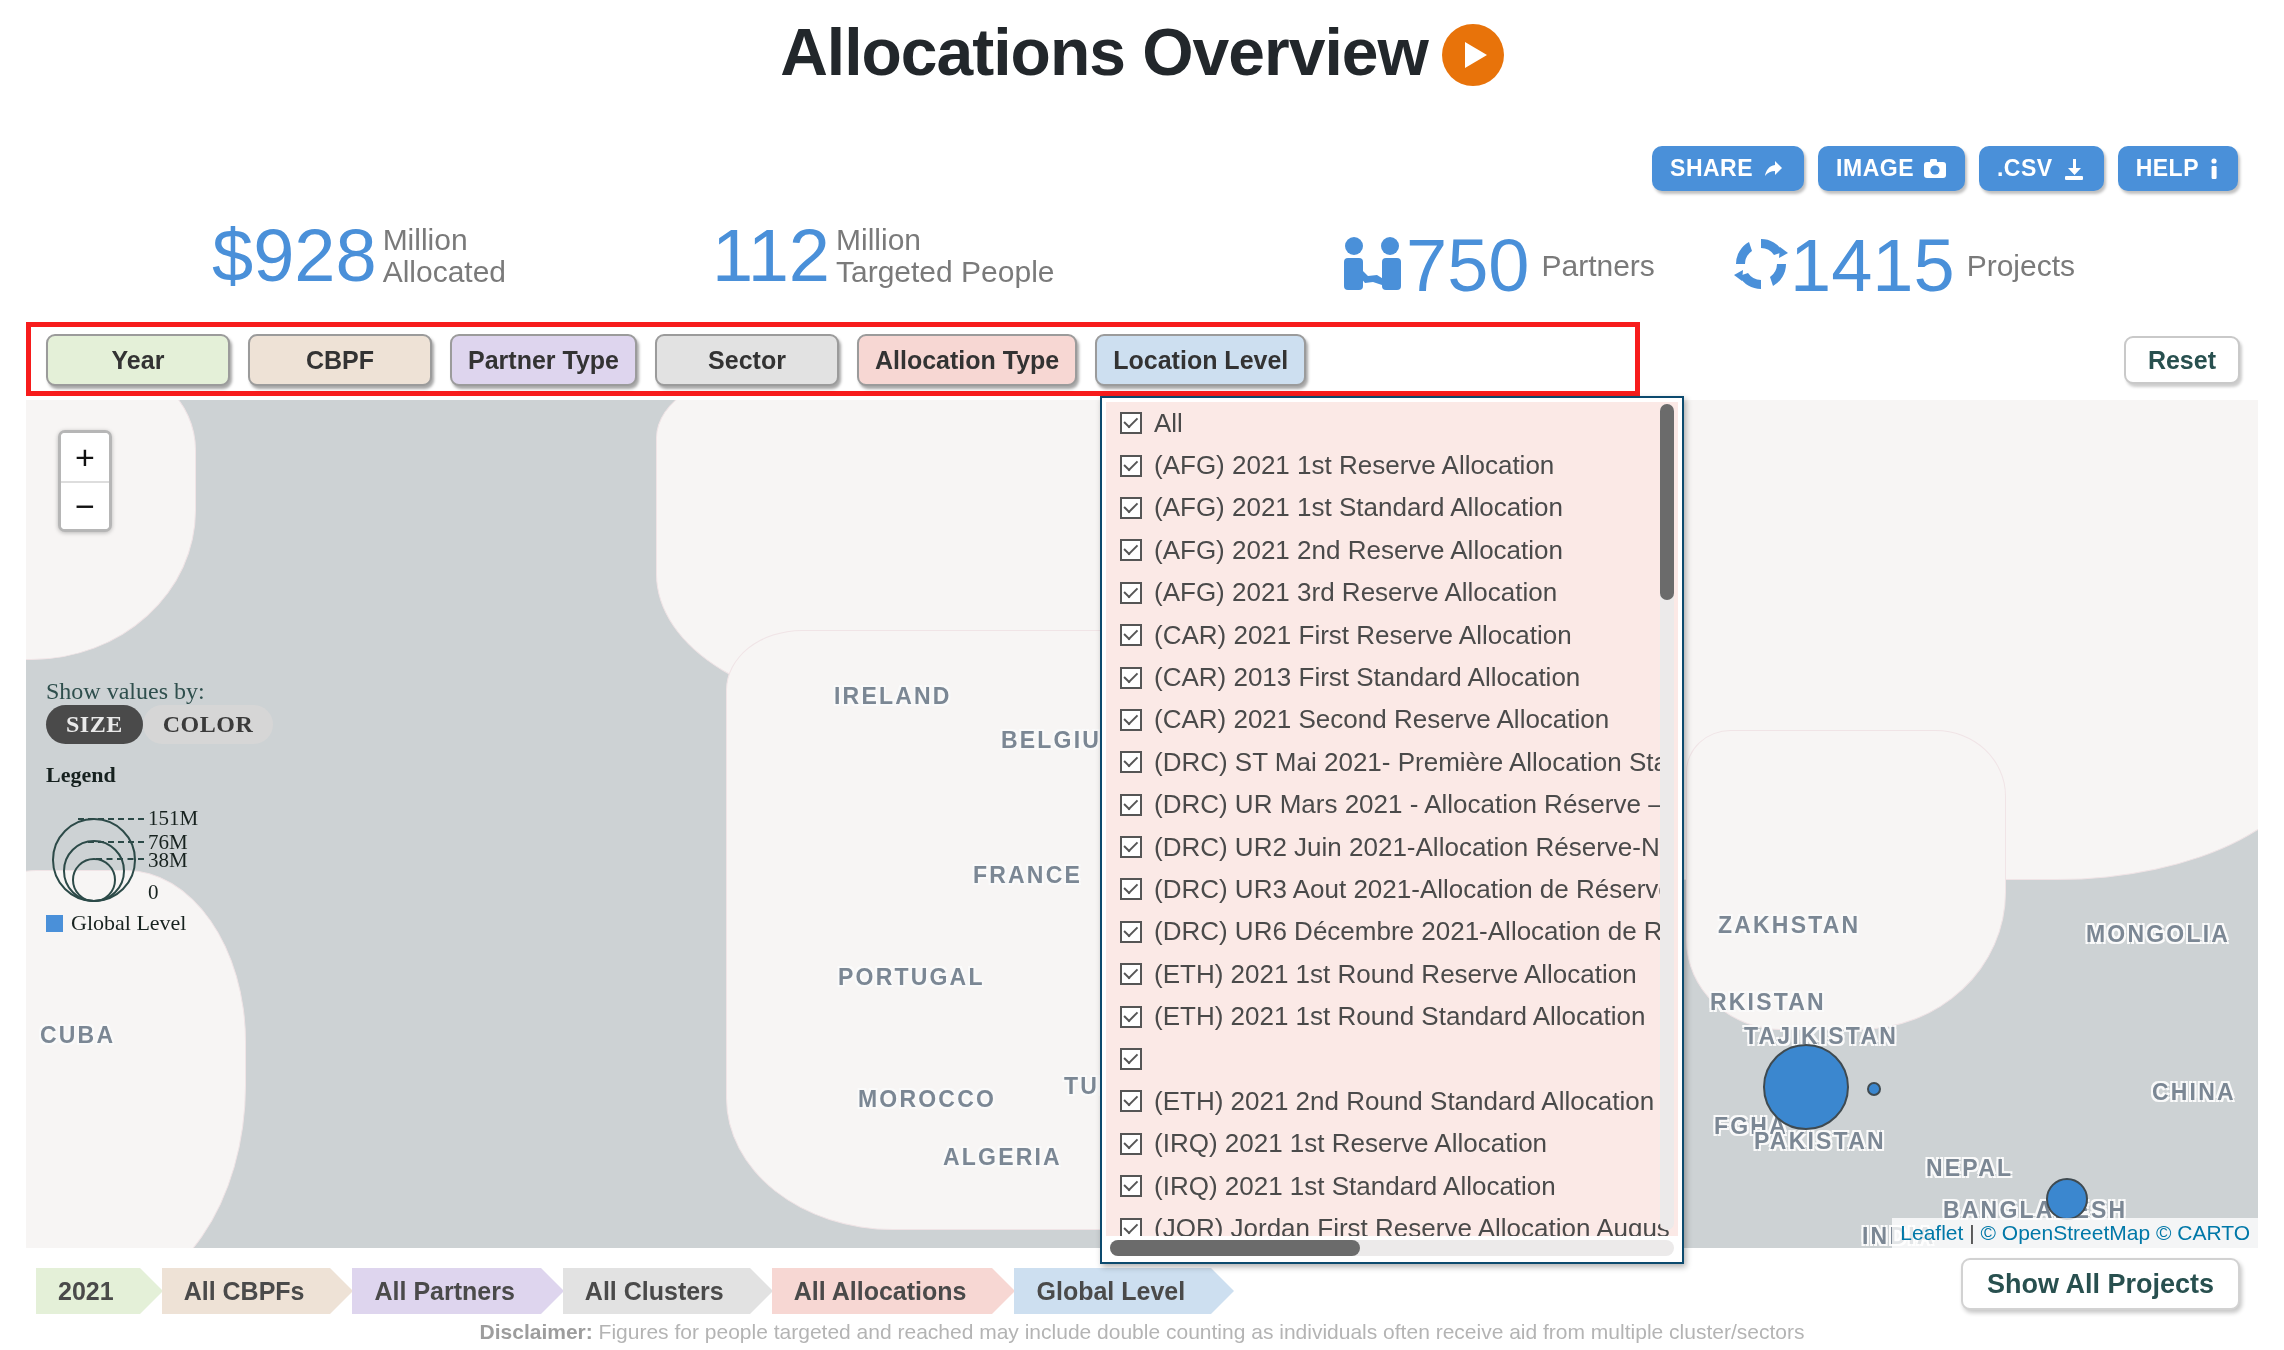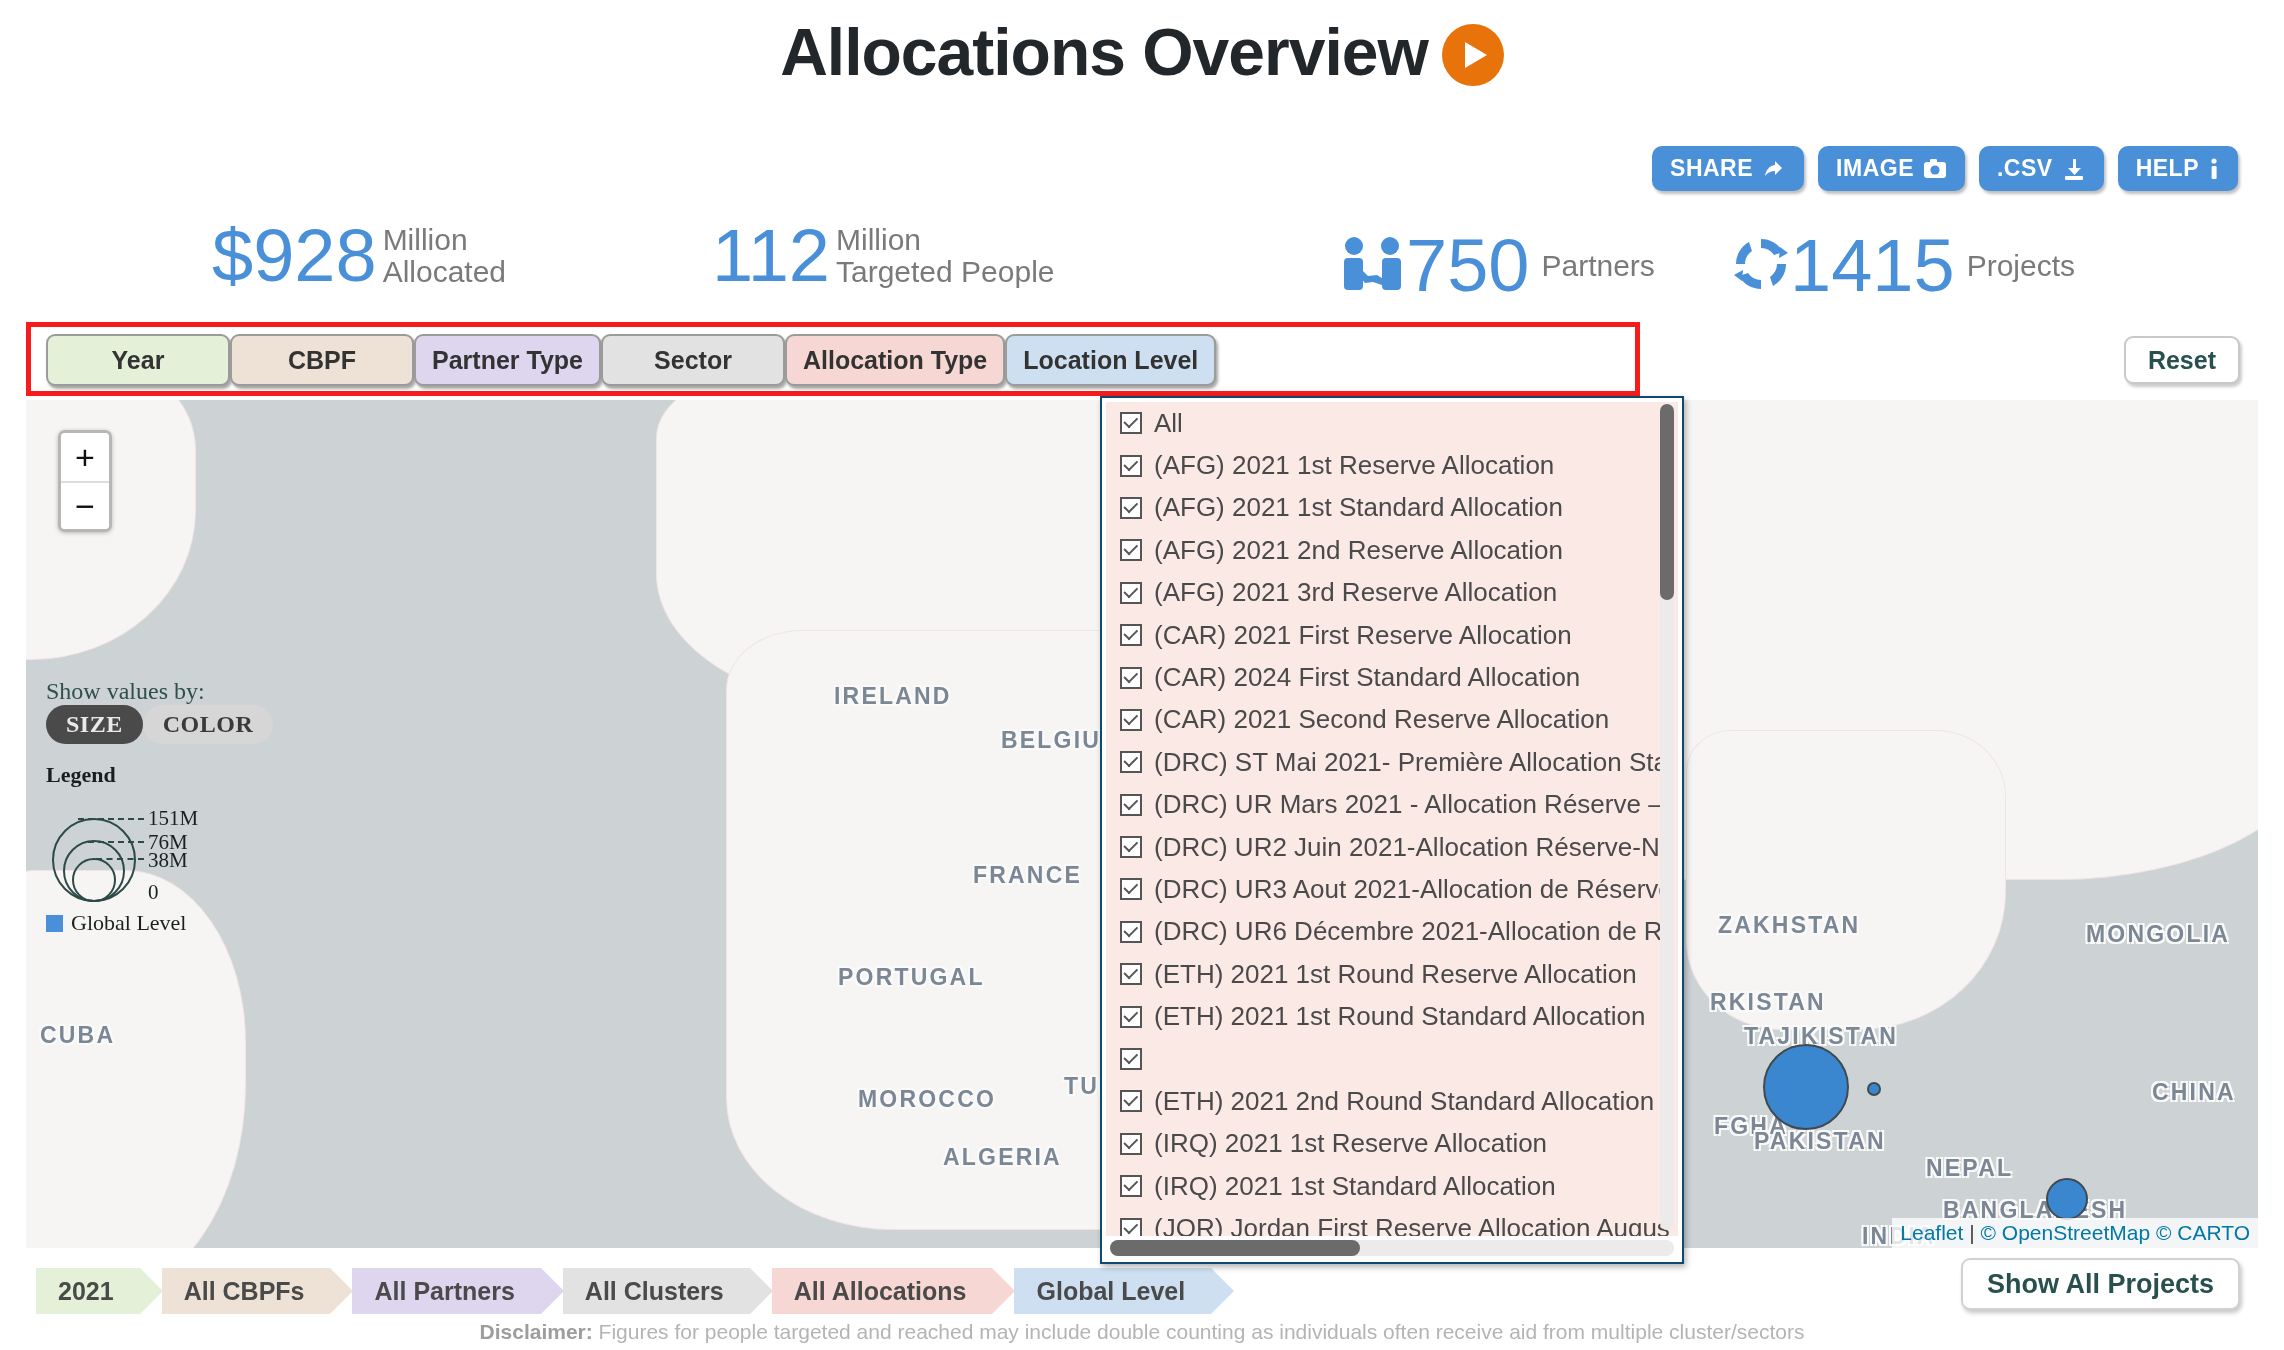--- a/index.html
+++ b/index.html
@@ -64,21 +64,21 @@
   #stat-projects  { left: 1732px; top: 10px; }
 
   
   .filter-highlight {
     position: absolute; left: 26px; top: 322px;
     width: 1614px; height: 74px;
     border: 5px solid #f71c1c; background: transparent;
   }
   .filter-row {
     position: absolute; left: 46px; top: 334px;
-    display: flex; gap: 0; align-items: center;
+    display: flex; gap: 18px; align-items: center;
   }
   .fbtn {
     height: 52px; min-width: 184px; border-radius: 9px;
     border: 2px solid #9b9b9b;
     display: flex; align-items: center; justify-content: center;
     font-size: 25px; font-weight: bold; color: #333;
     box-shadow: 2px 3px 3px rgba(0,0,0,.35); cursor: pointer; padding: 0 16px;
   }
   .reset-btn {
     position: absolute; right: 44px; top: 336px;
@@ -440,21 +440,21 @@
           <div class="dd-item">
             <span class="cbx"></span>
             <span>(AFG) 2021 3rd Reserve Allocation</span>
           </div>
           <div class="dd-item">
             <span class="cbx"></span>
             <span>(CAR) 2021 First Reserve Allocation</span>
           </div>
           <div class="dd-item">
             <span class="cbx"></span>
-            <span>(CAR) 2024 First Standard Allocation</span>
+            <span>(CAR) 2013 First Standard Allocation</span>
           </div>
           <div class="dd-item">
             <span class="cbx"></span>
             <span>(CAR) 2021 Second Reserve Allocation</span>
           </div>
           <div class="dd-item">
             <span class="cbx"></span>
             <span>(DRC) ST Mai 2021- Première Allocation Sta</span>
           </div>
           <div class="dd-item">

